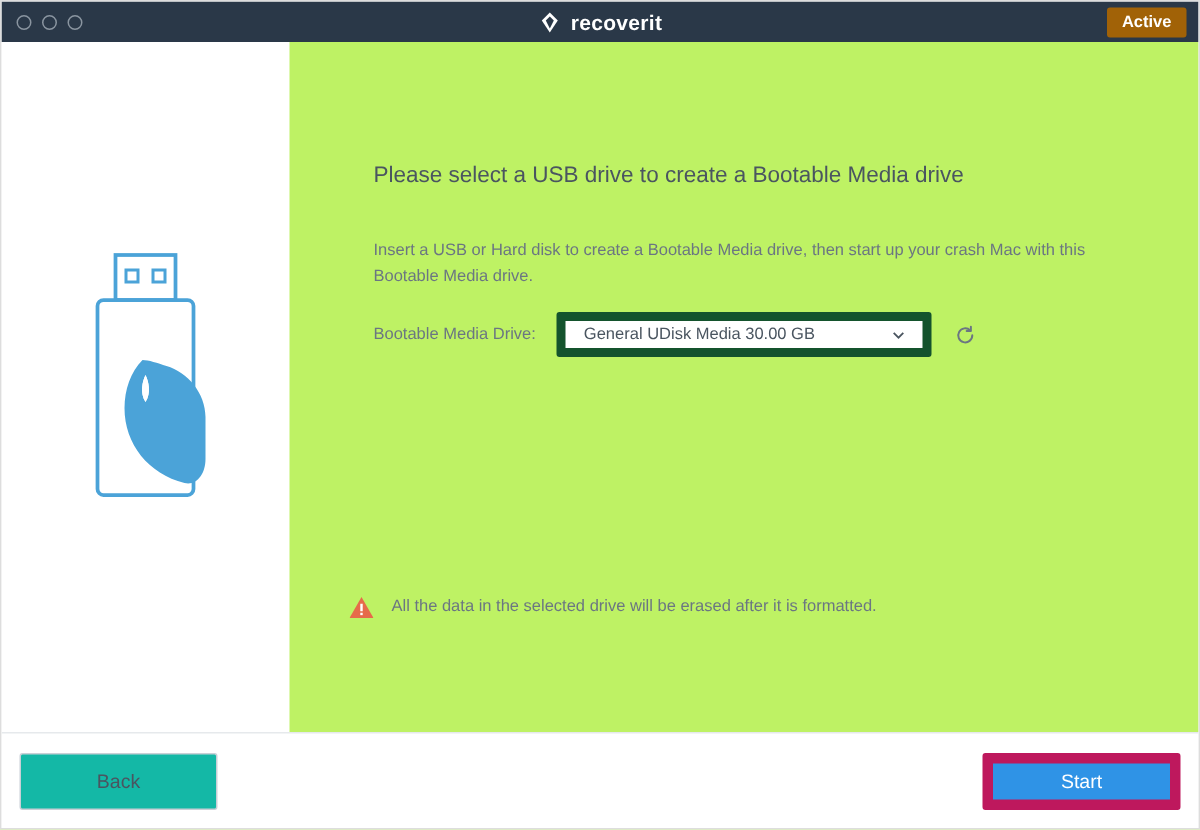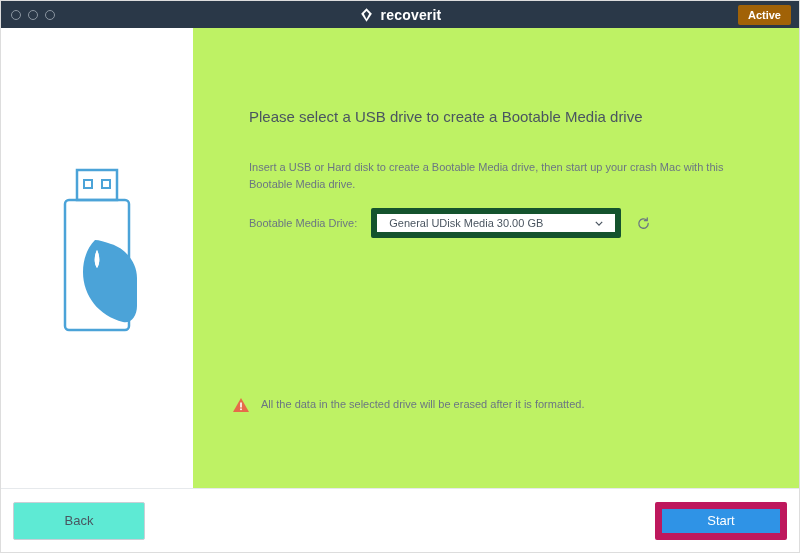--- a/index.html
+++ b/index.html
@@ -168,21 +168,21 @@
       min-width: 132px;
       font-size: 13px;
       font-weight: 500;
       border-radius: 2px;
       display: flex;
       align-items: center;
       justify-content: center;
       cursor: pointer;
     }
     .btn-back {
-      background: #5eead4;
+      background: #14b8a6;
       border: 1px solid #c9cfd6;
       color: #4a5560;
     }
     .btn-start {
       background: #2f93e6;
       border: 7px solid #be185d;
       color: #fff;
     }
   </style>
 </head>

